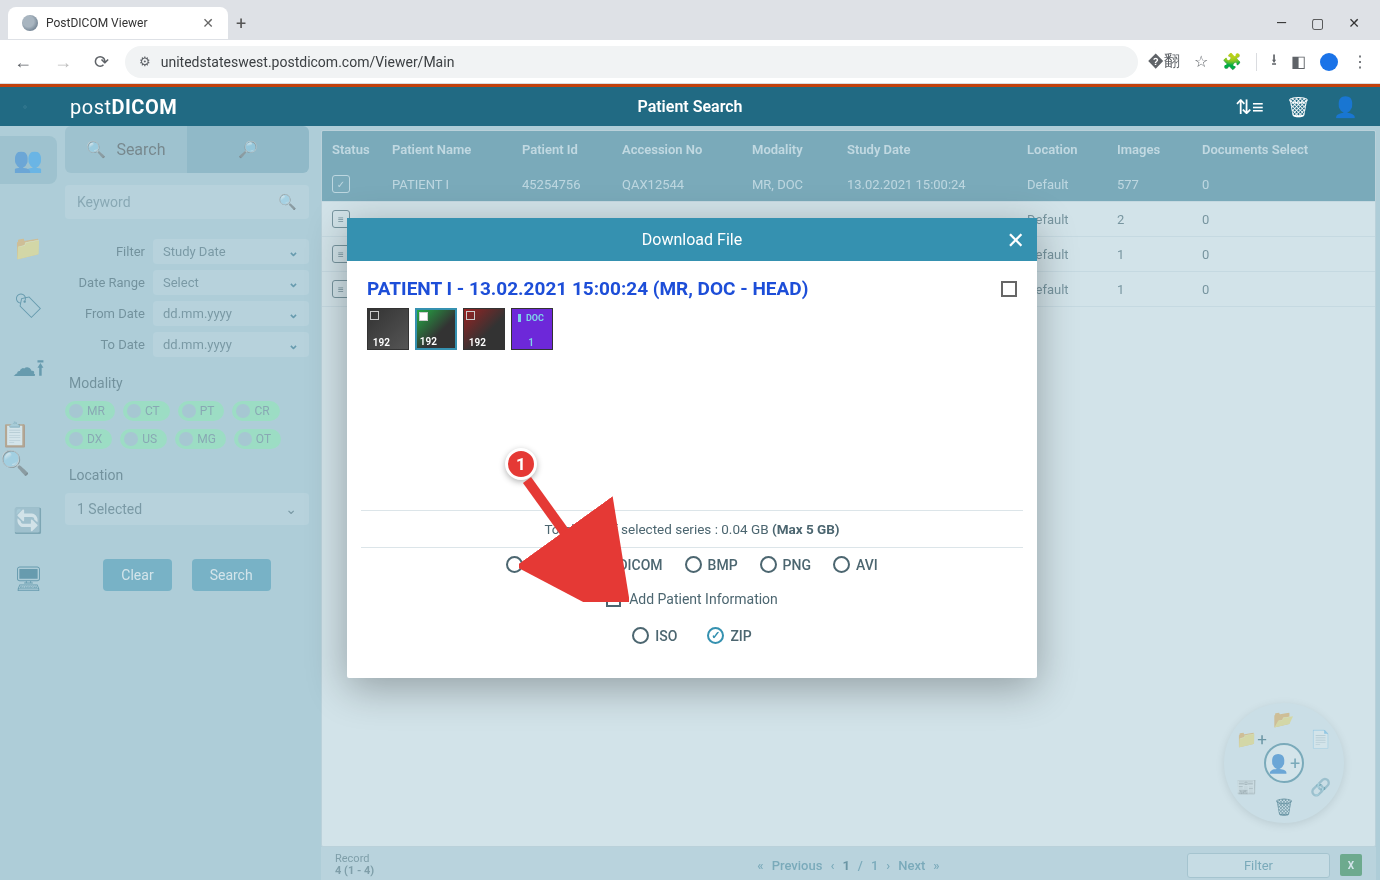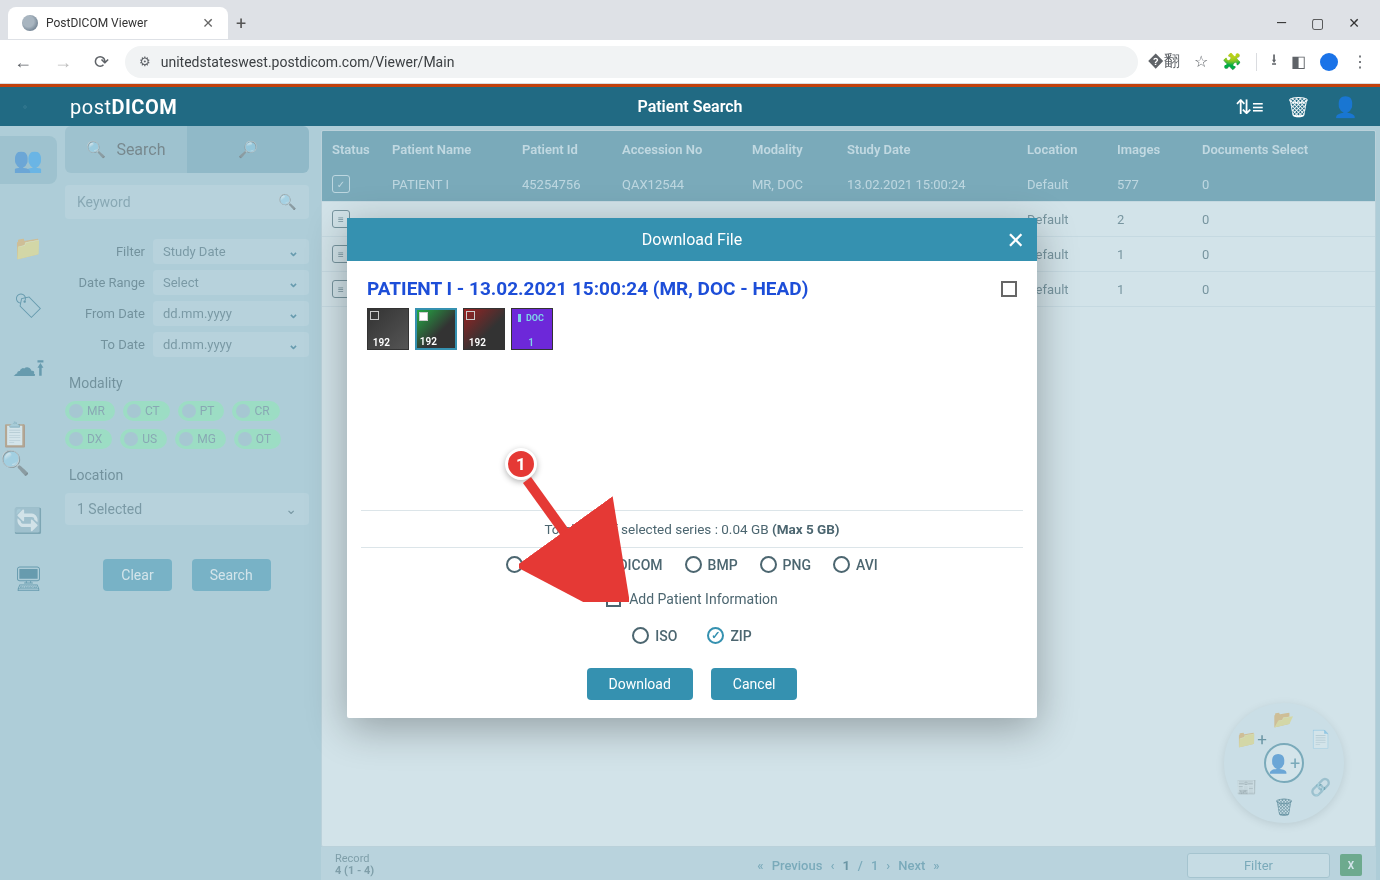--- a/index.html
+++ b/index.html
@@ -438,24 +438,20 @@
       <div class="radio-opt">
           <span class="radio-ic"></span>
           <span>ISO</span>
         </div>
       <div class="radio-opt">
           <span class="radio-ic checked"></span>
           <span>ZIP</span>
         </div>
     </div>
 
-    <div class="modal-btns">
-      <div class="mbtn dl">Download</div>
-      <div class="mbtn cn">Cancel</div>
-    </div>
   </div>
 </div>
 
 <div class="anno">
   <div class="bubble">1</div>
   <svg width="110" height="130">
     <defs>
         <marker id="ah" markerWidth="12" markerHeight="12" refX="6" refY="6" orient="auto">
       <path d="M0,0 L12,6 L0,12 Z" fill="#e53935"></path>
         </marker>

